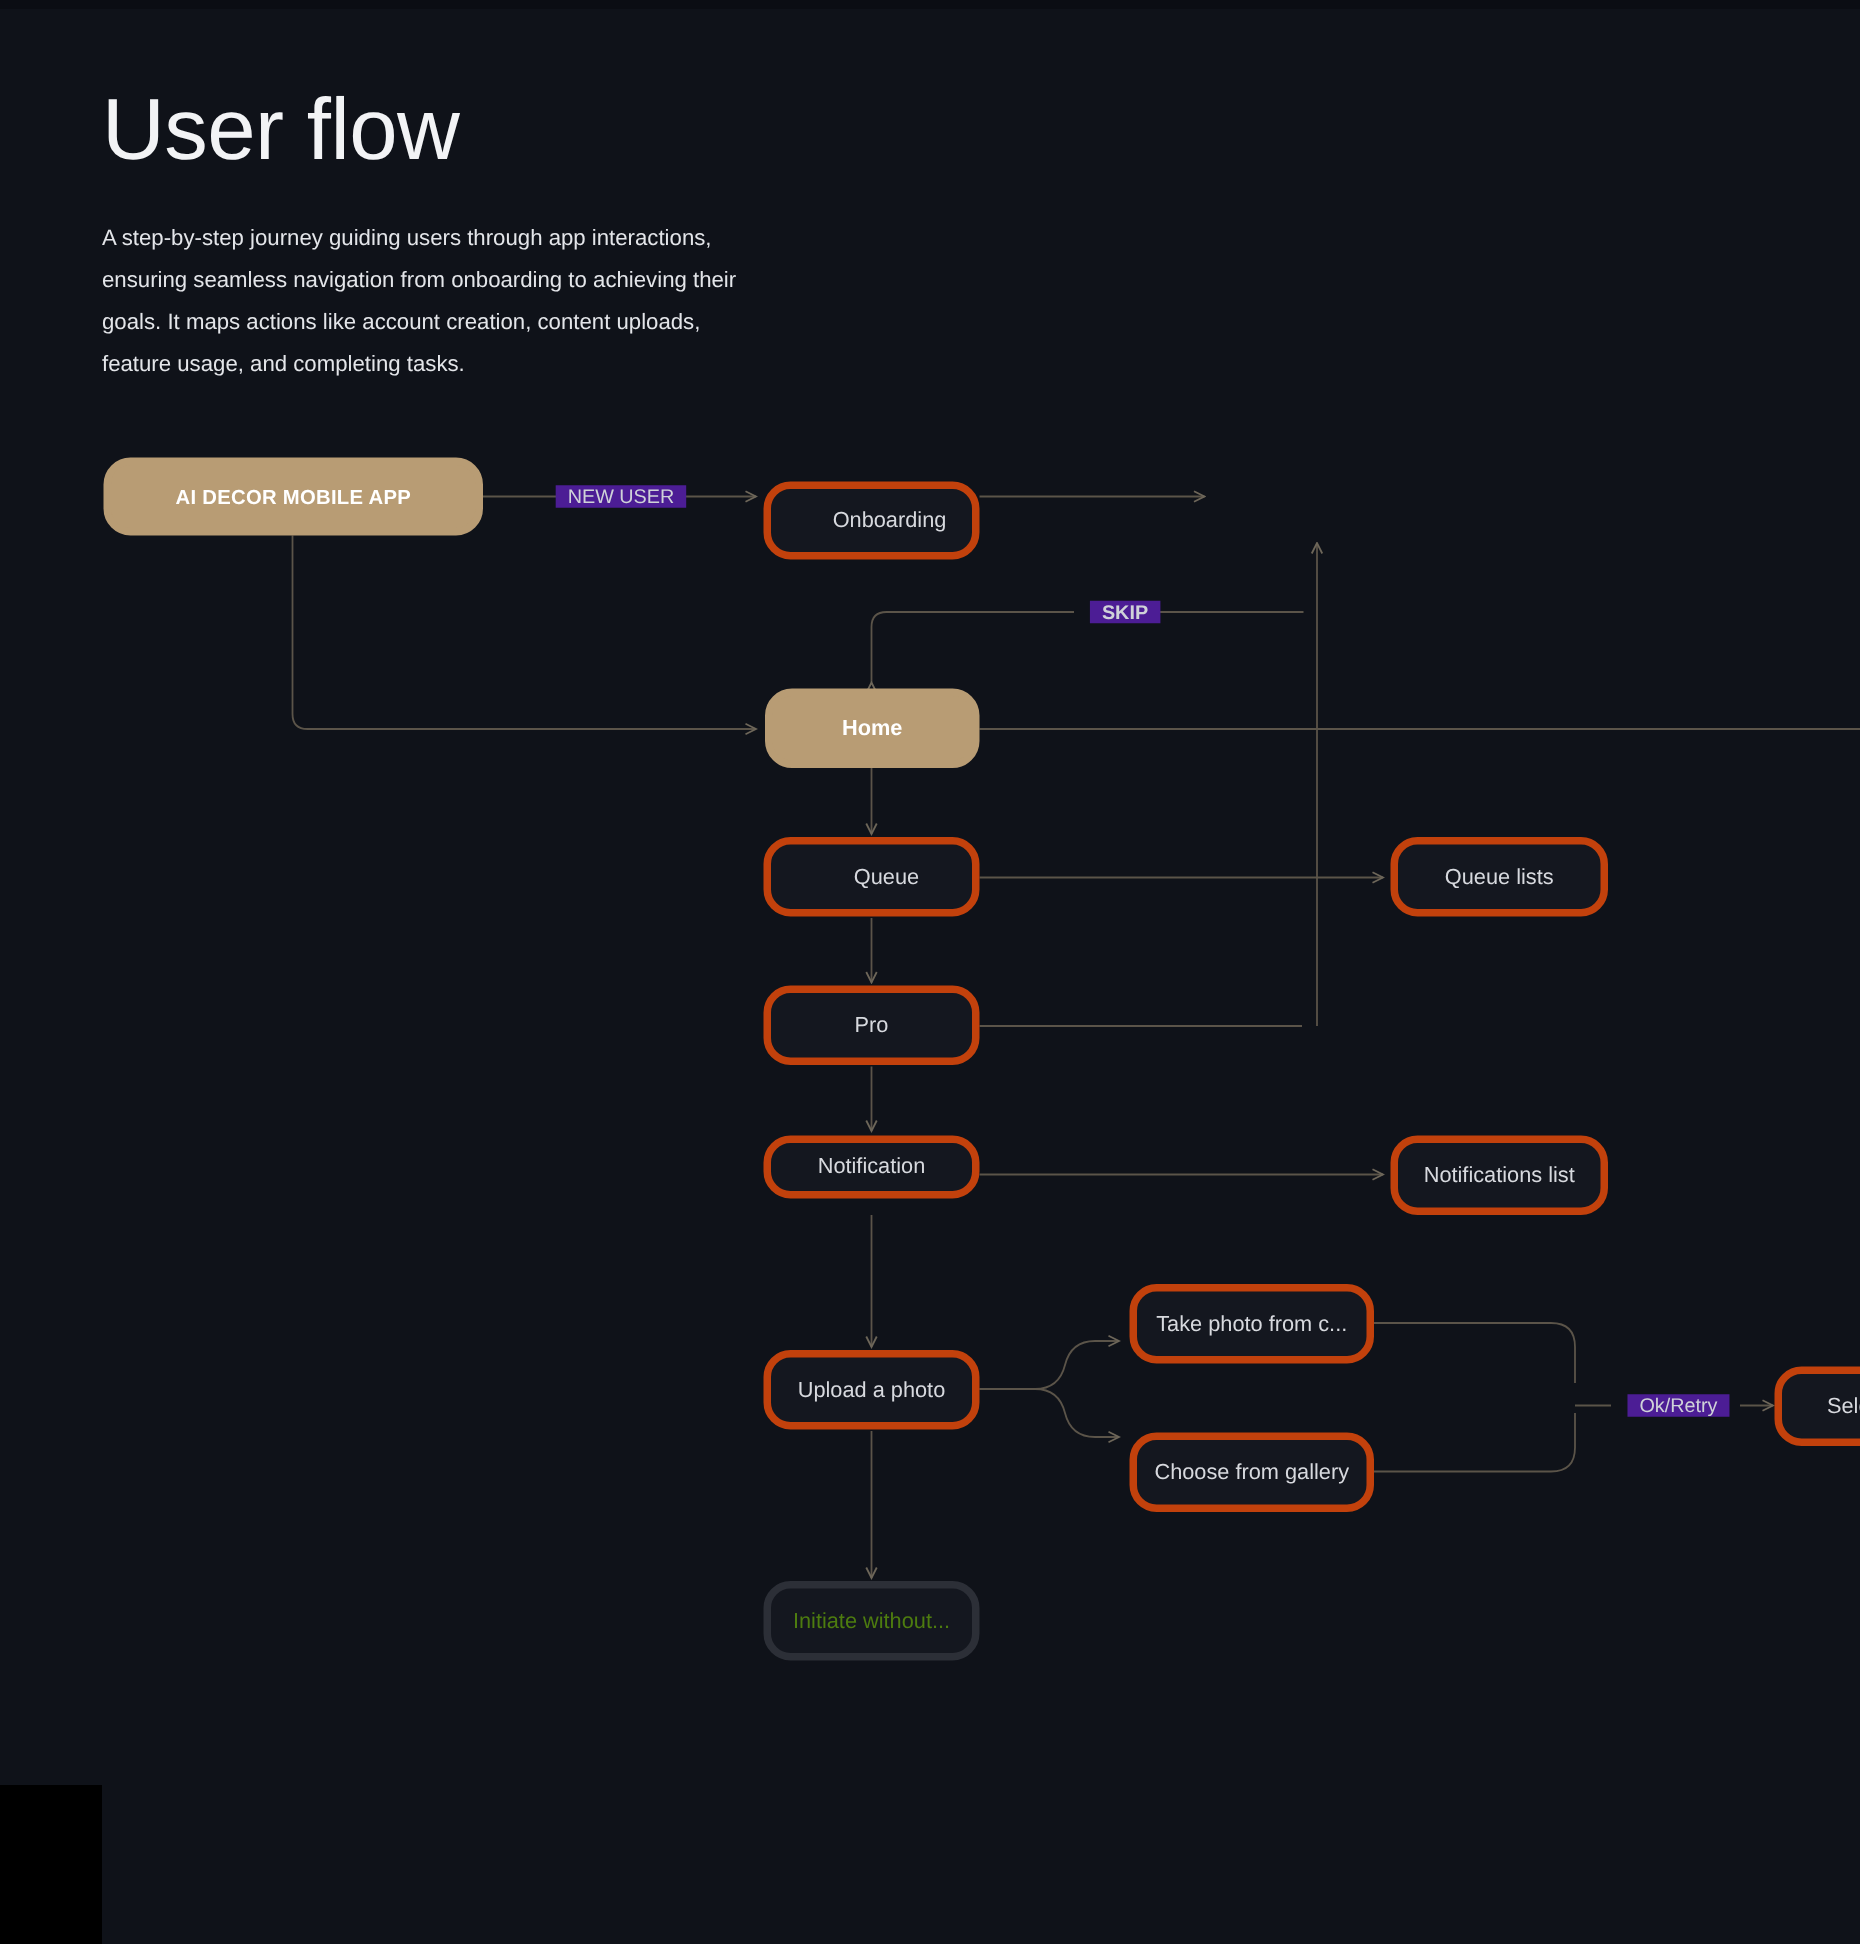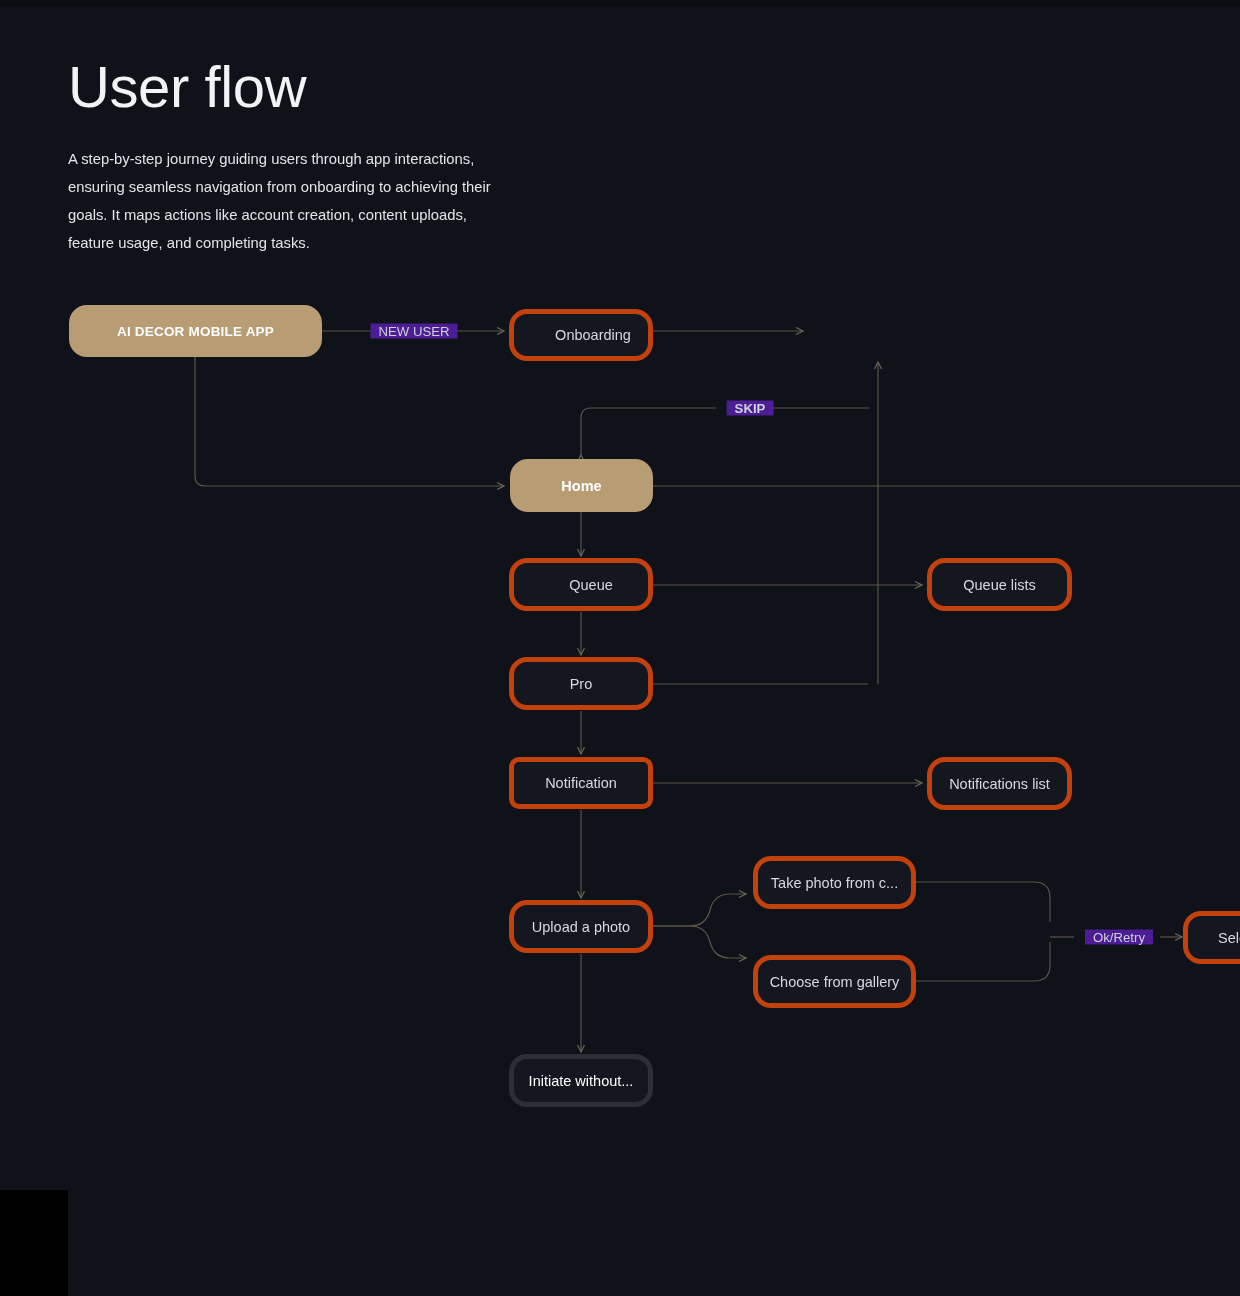--- a/index.html
+++ b/index.html
@@ -61,21 +61,21 @@
   }
   .node.accent {
     background: #b89c74;
     border-color: #b89c74;
     color: #ffffff;
     font-weight: 700;
   }
   .node.accent.wide { font-size: 13.5px; letter-spacing: 0.2px; }
   .node.dim {
     border-color: #2c2f37;
-    color: #ffffff;
+    color: #4d7c0f;
   }
   .edge-label {
     position: absolute;
     color: #cfd2d8;
     font-size: 13.2px;
     background: #4c1d95;
     padding: 0 8px;
     white-space: nowrap;
     transform: translate(-50%, -50%);
   }
@@ -144,42 +144,42 @@
         <path d="M1160,937 L1182,937" marker-end="url(#arw)"></path>
 
         <path d="M581,954 L581,1052" marker-end="url(#arw)"></path>
       </g>
     </svg>
 
     <div class="node accent wide" style="left:69px; top:305px; width:253px; height:52px;">
       <span>AI DECOR MOBILE APP</span>
     </div>
 
-    <div class="node" style="left:509px; top:309px; width:144px; height:52px;padding-left:24px;">
+    <div class="node" style="left:509px; top:321px; width:144px; height:52px;padding-left:24px;">
       <span>Onboarding</span>
     </div>
 
 
     <div class="node accent" style="left:510px; top:459px; width:143px; height:53px;">
       <span>Home</span>
     </div>
 
     <div class="node" style="left:509px; top:558px; width:144px; height:53px;padding-left:20px;">
       <span>Queue</span>
     </div>
 
     <div class="node" style="left:927px; top:558px; width:145px; height:53px;">
       <span>Queue lists</span>
     </div>
 
     <div class="node" style="left:509px; top:657px; width:144px; height:53px;">
       <span>Pro</span>
     </div>
 
-    <div class="node" style="left:509px; top:757px; width:144px; height:52px;border-radius:10px;">
+    <div class="node" style="left:509px; top:757px; width:144px; height:42px;">
       <span>Notification</span>
     </div>
 
     <div class="node" style="left:927px; top:757px; width:145px; height:53px;">
       <span>Notifications list</span>
     </div>
 
     <div class="node" style="left:509px; top:900px; width:144px; height:53px;">
       <span>Upload a photo</span>
     </div>

